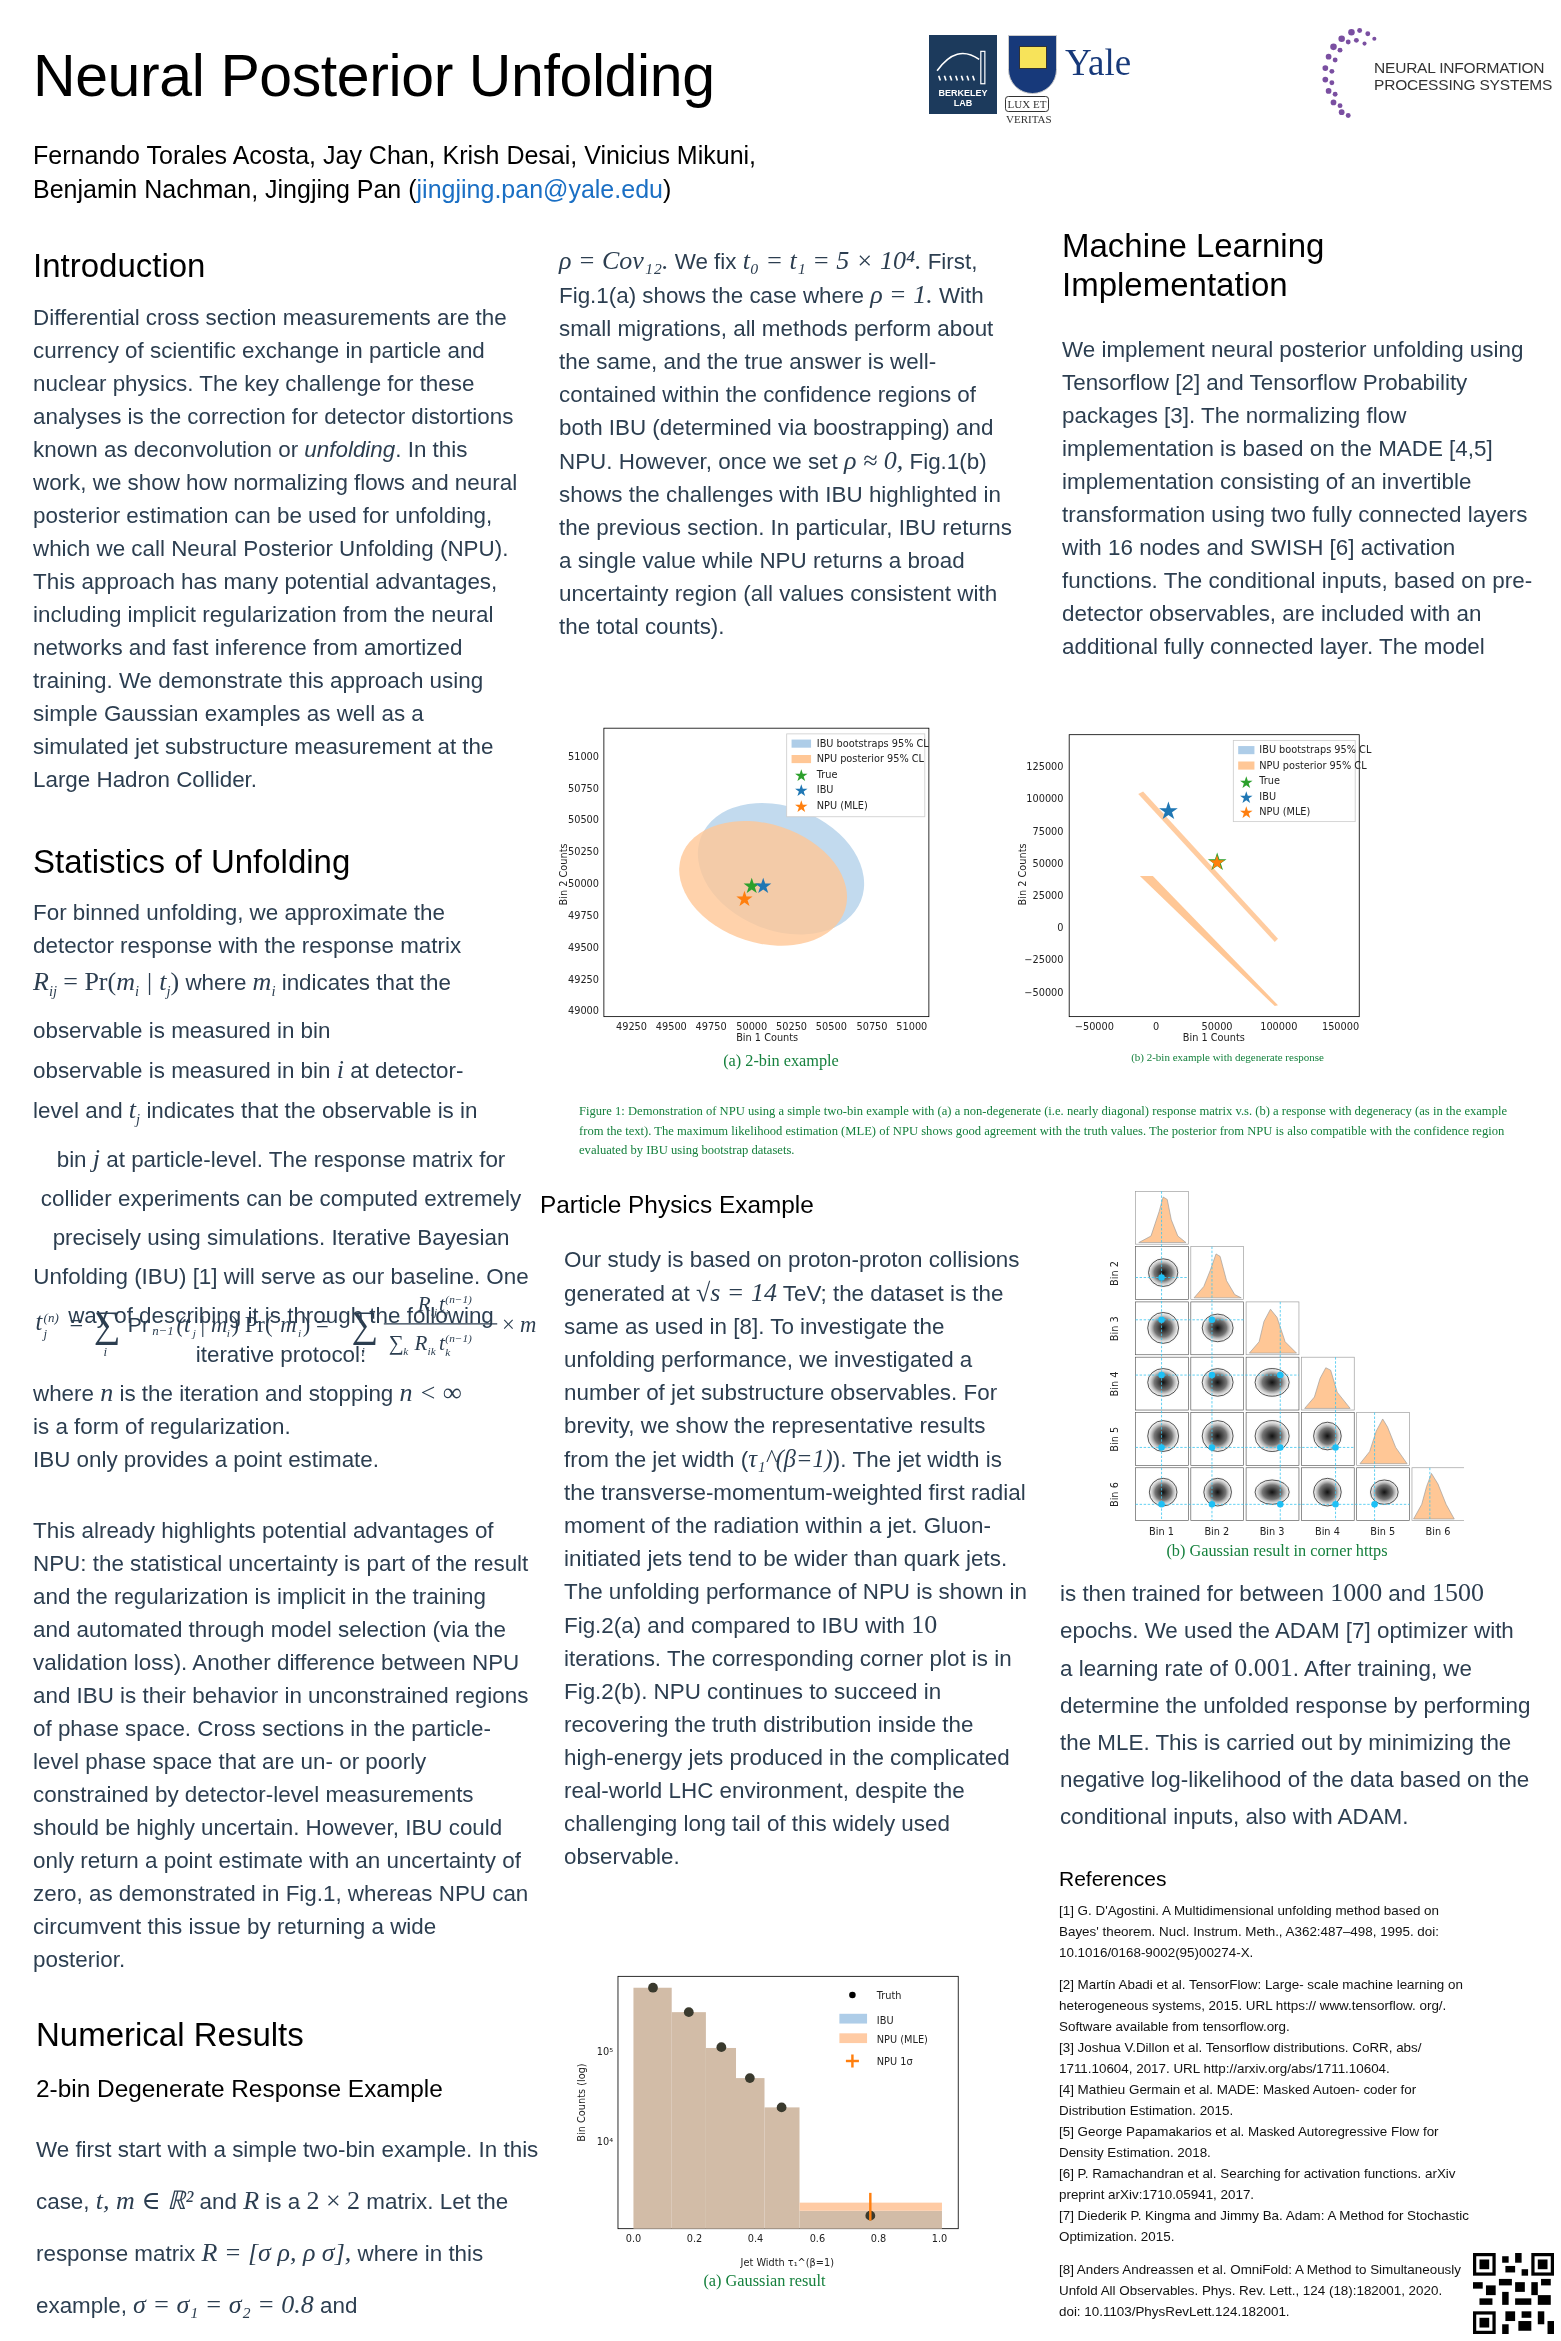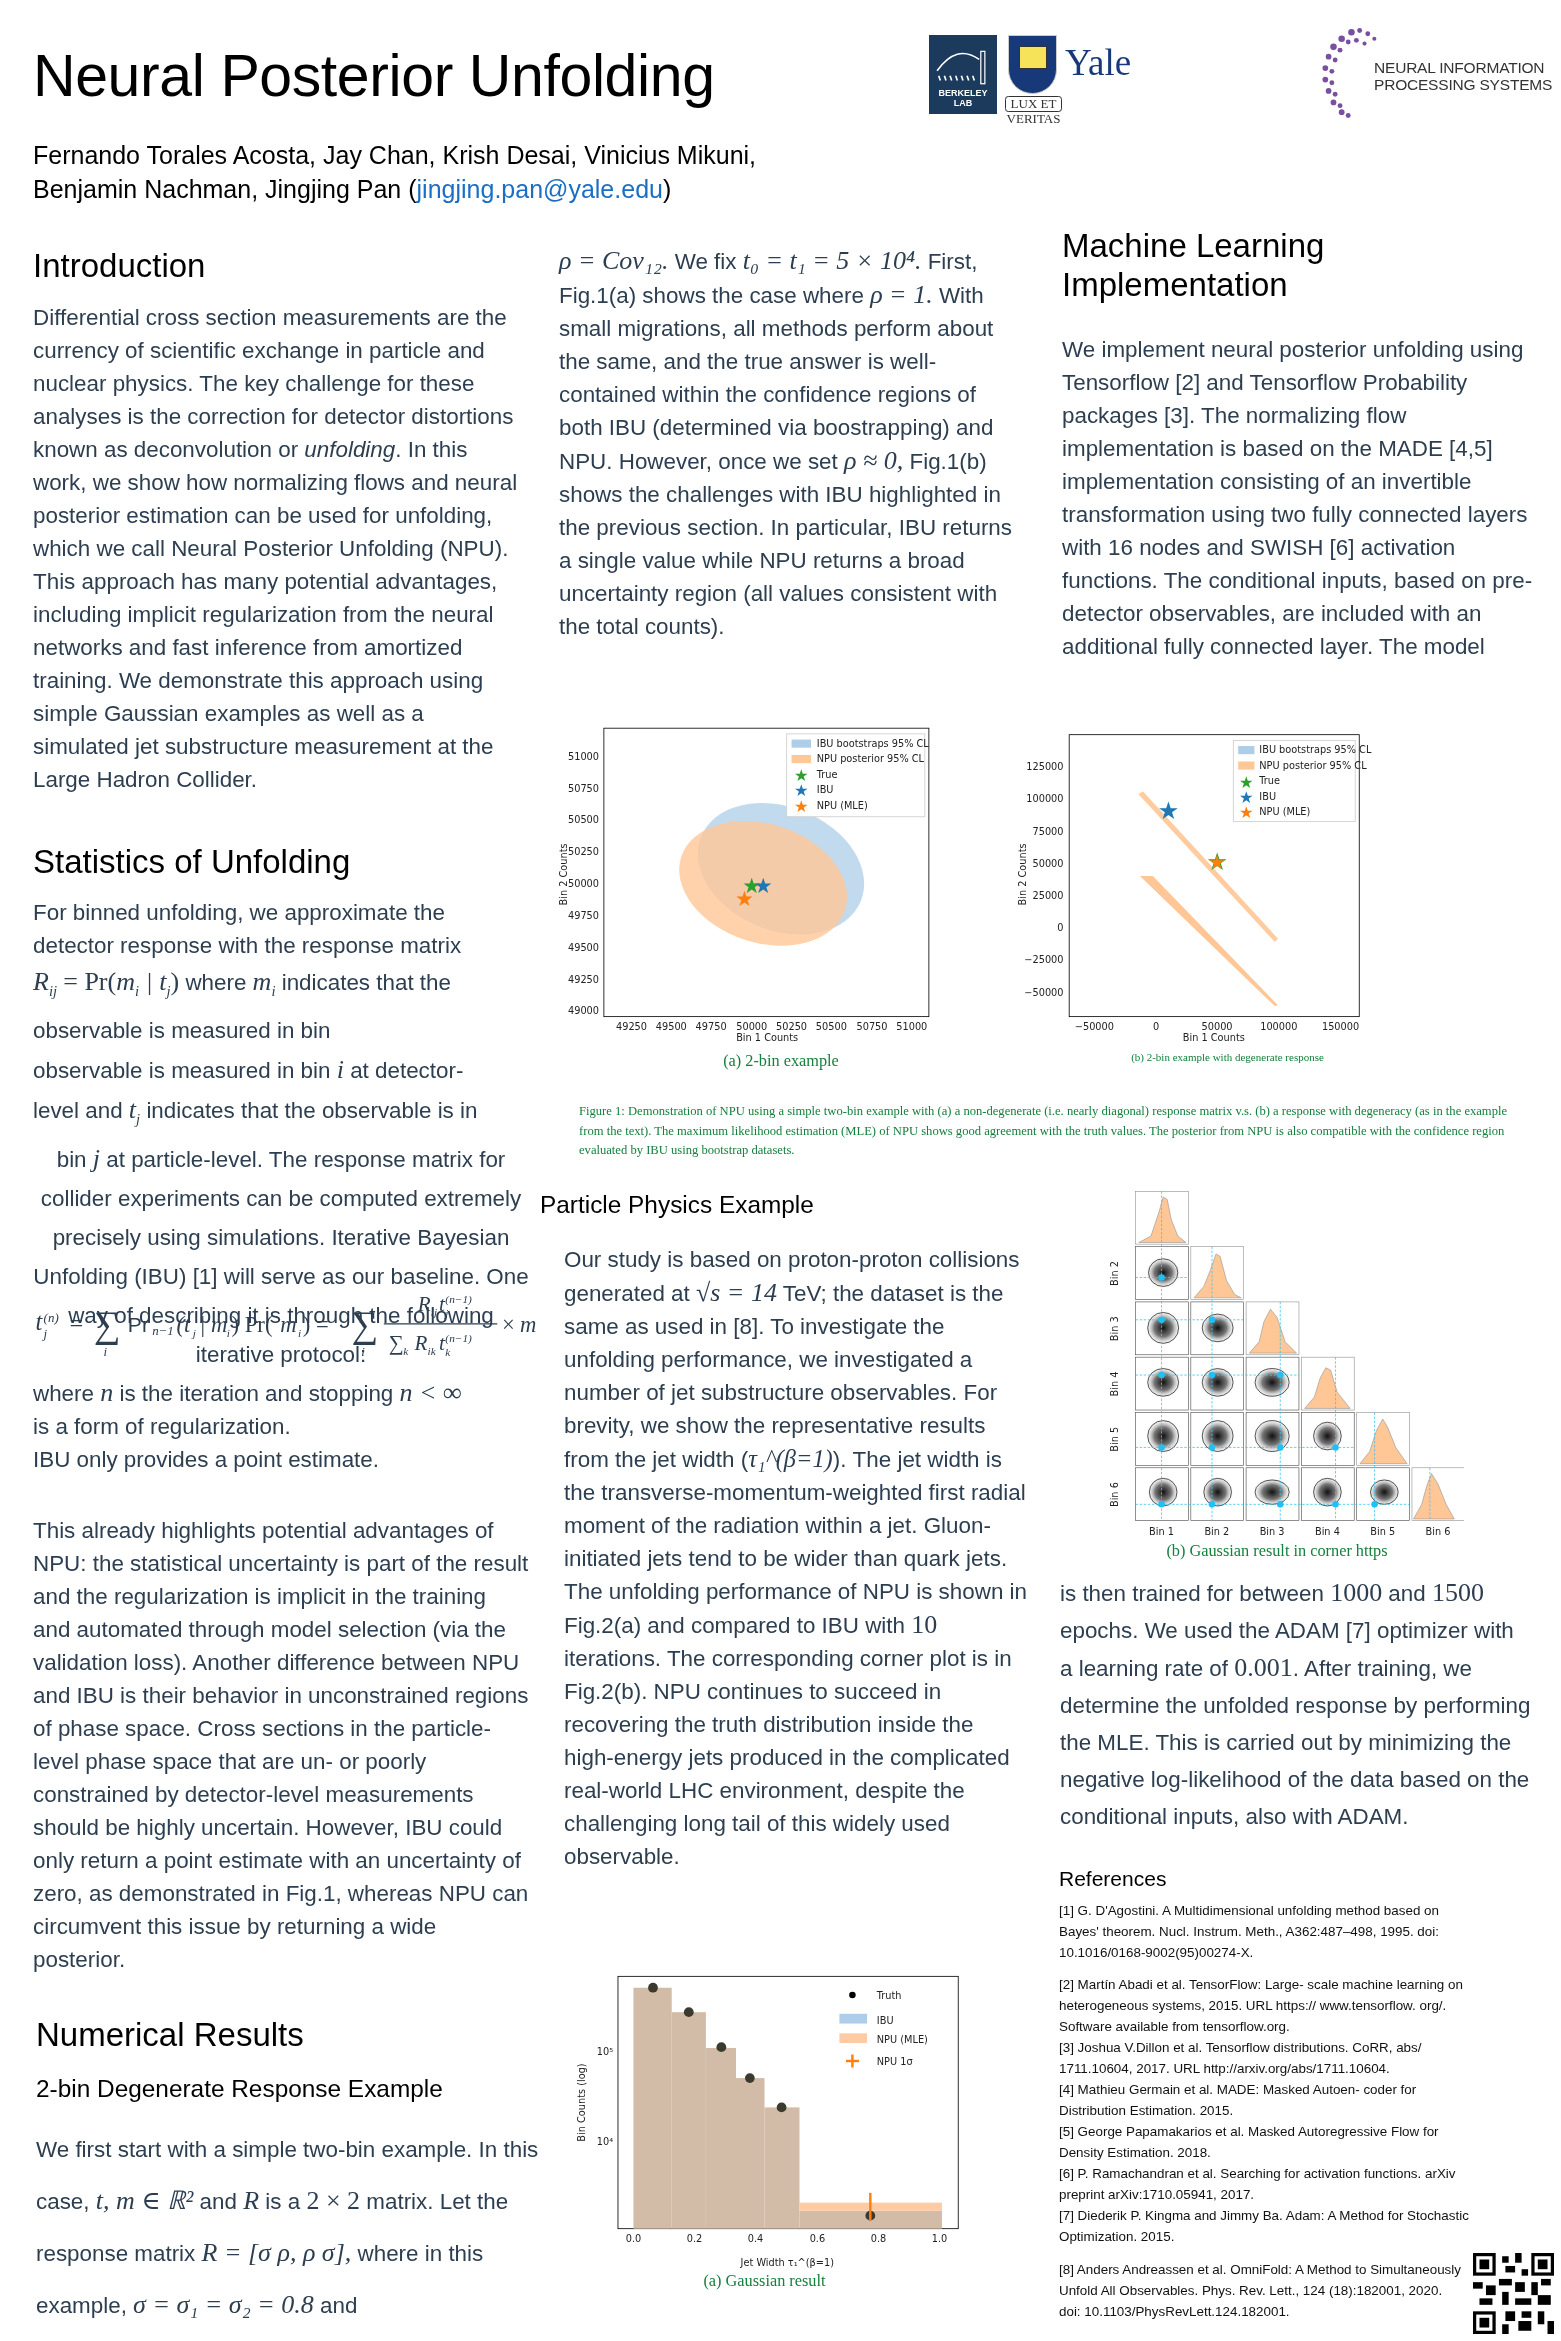--- a/index.html
+++ b/index.html
@@ -16,21 +16,21 @@
   .mathn { font-family: "Liberation Serif", "DejaVu Serif", serif; }
   .caption { font-family: "Liberation Serif", "DejaVu Serif", serif; color: #15803d; }
   .refs { font-size: 13.4px; line-height: 21px; color: #111; }
   .refs p { margin-bottom: 4.9px; }
 
   
   .berkeley { left: 929px; top: 35px; width: 68px; height: 79px; background: #1c3a5c; color: #fff; }
   .berkeley .lbl { position: absolute; bottom: 6.5px; left: 0; width: 100%; text-align: center; font-size: 9px; font-weight: bold; }
   .yale-shield { left: 1008px; top: 35px; width: 49px; height: 59px; background: #17397a; border-radius: 0 0 24.4px 24.4px; border: 1.6px solid #ccc; }
   .yale-book { position: absolute; left: 9.8px; top: 9.8px; width: 28px; height: 23px; background: #f7e35a; border: 1.6px solid #333; }
-  .yale-ribbon { left: 1005px; top: 96px; width: 57px; height: 16.3px; border: 0.8px solid #333; border-radius: 3.3px; font-family: "Liberation Serif", serif; font-size: 13px; text-align: center; line-height: 14.6px; color: #333; }
+  .yale-ribbon { left: 1005px; top: 96px; width: 44px; height: 16.3px; border: 0.8px solid #333; border-radius: 3.3px; font-family: "Liberation Serif", serif; font-size: 11px; text-align: center; line-height: 14.6px; color: #333; }
   .yale-word { left: 1065px; top: 41px; font-family: "Liberation Serif", serif; font-size: 37px; color: #17397a; }
   .neurips-mark { left: 1309px; top: 24.4px; width: 98px; height: 98px; }
   .neurips-text { left: 1374px; top: 59px; font-size: 15.5px; line-height: 17px; color: #333; letter-spacing: -0.2px; }
 
   
   .chart { position: absolute; }
   .axis-text { font-family: "DejaVu Sans", sans-serif; font-size: 12px; fill: #222; }
   .qr { left: 1473px; top: 2253px; width: 81px; height: 81px; }
 </style>
 </head>

